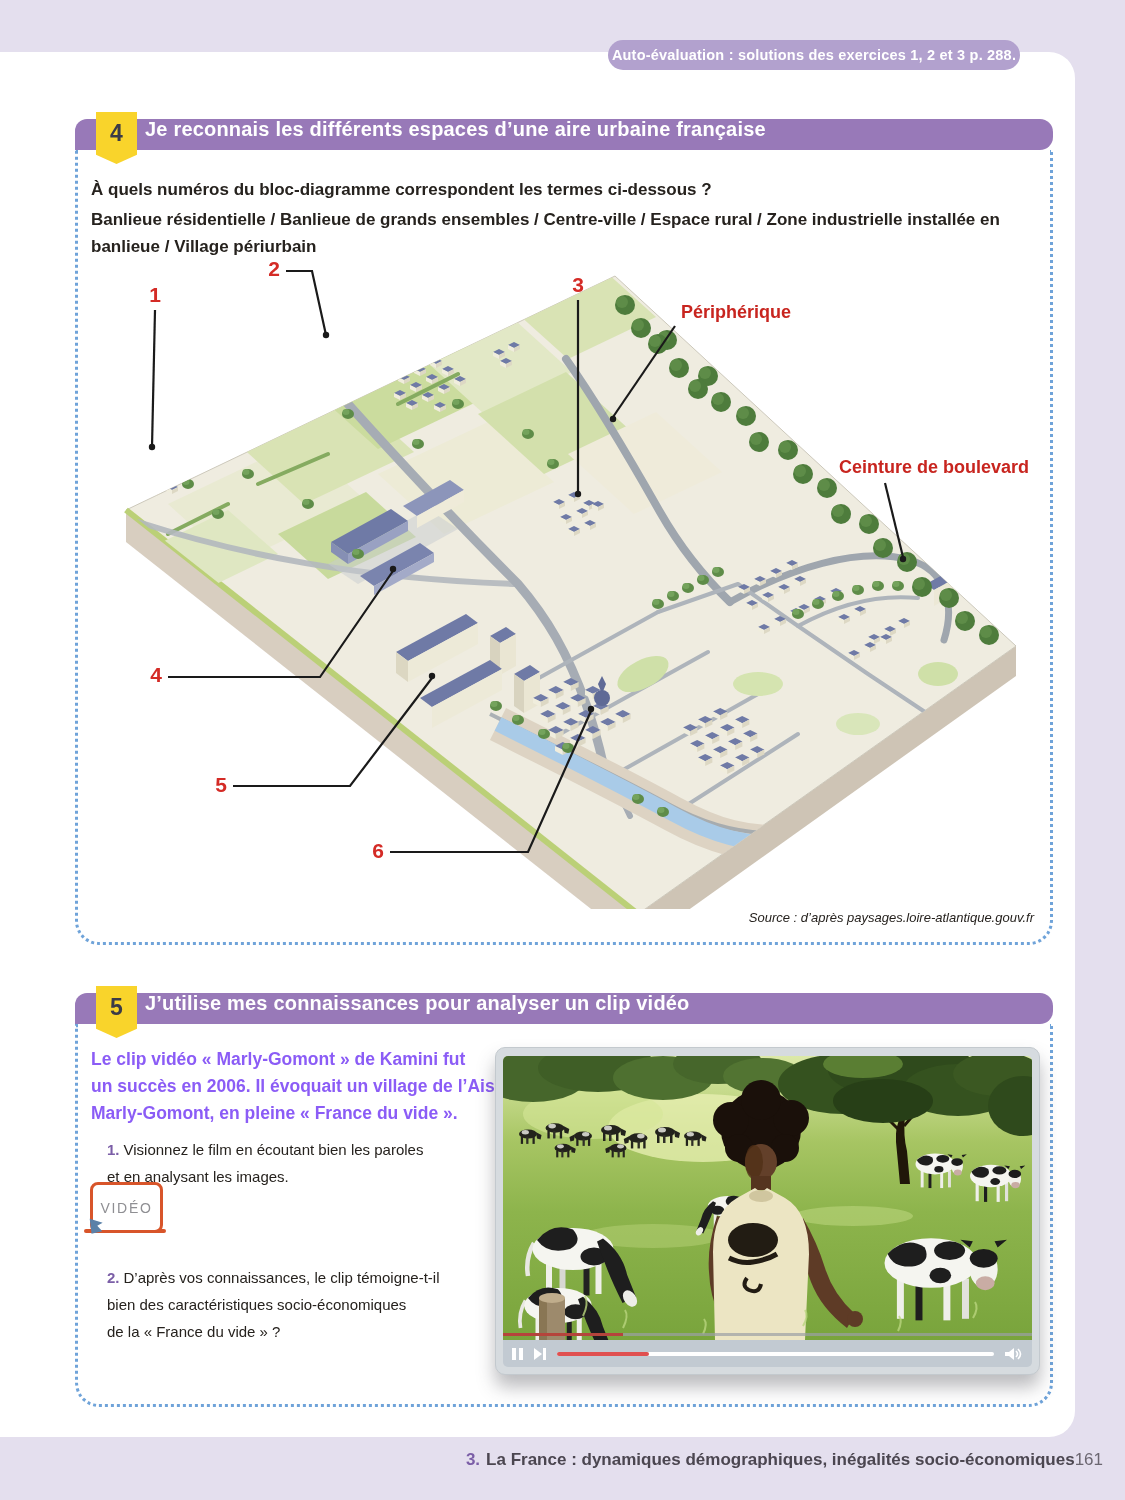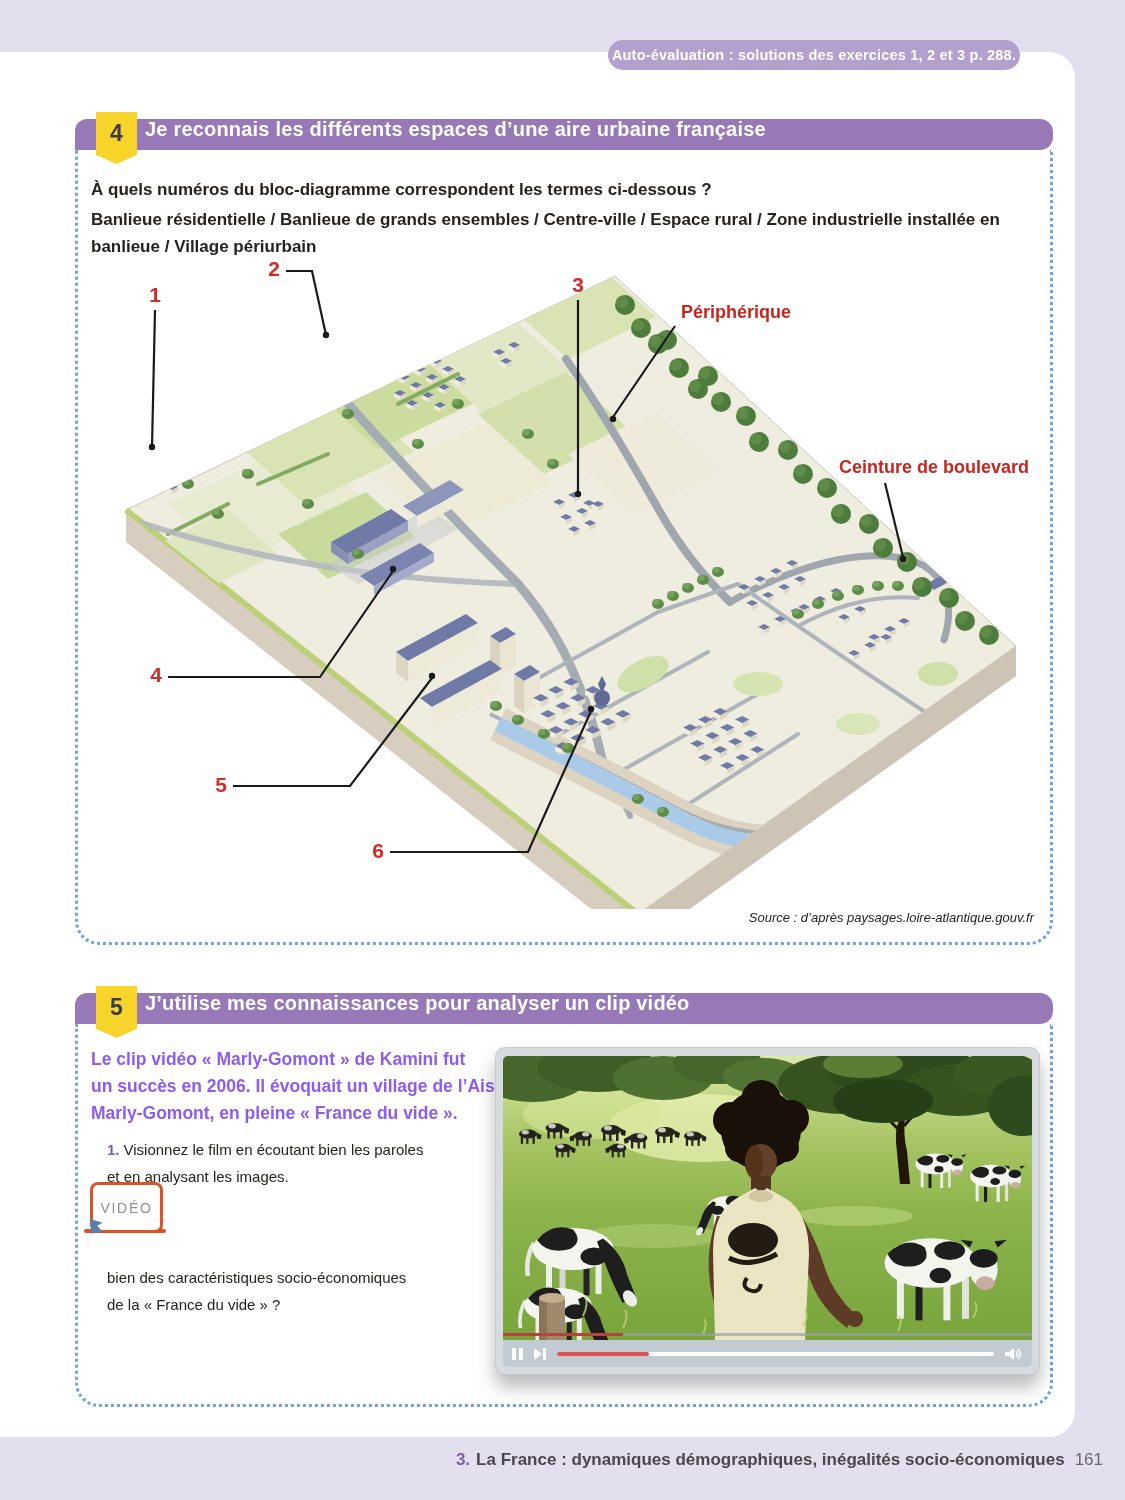--- a/index.html
+++ b/index.html
@@ -34,21 +34,21 @@
   .player{position:absolute;left:417px;top:23px;width:543px;height:326px;background:#D6DBDF;border:1px solid #C3C9CE;
     border-radius:10px;box-shadow:0 12px 18px rgba(60,60,70,.35);}
   .screen{position:absolute;left:7px;top:8px;width:529px;height:284px;border-radius:5px 5px 0 0;overflow:hidden;}
   .controls{position:absolute;left:7px;top:292px;width:529px;height:27px;background:#C2CAD2;border-radius:0 0 5px 5px;
     display:flex;align-items:center;gap:6px;padding:0 8px;box-sizing:border-box;}
   .track{flex:1;height:4px;background:#fff;border-radius:2px;position:relative;margin:0 4px;}
   .track .fill{position:absolute;left:0;top:0;height:4px;width:21%;background:#E05050;border-radius:2px;}
   .footer{position:absolute;left:0;top:1437px;width:1125px;height:63px;background:#E4DFEE;}
   .footer-text{position:absolute;right:22px;top:13px;font-size:17px;font-weight:bold;color:#4B4650;}
   .footer-text .chnum{color:#7B5EA7;margin-right:6px;}
-  .footer-text .pgnum{font-weight:normal;color:#6B6670;margin-left:10px;}
+  .footer-text .pgnum{font-weight:normal;color:#6B6670;}
   svg text.num{fill:#D42B26;font-family:"Liberation Sans",sans-serif;font-size:21px;font-weight:bold;}
   svg text.ann{fill:#C8251F;font-family:"Liberation Sans",sans-serif;font-size:18px;font-weight:bold;}
   .leader{stroke:#1A1A1A;stroke-width:2.2;fill:none;}
 </style>
 </head>
 <body>
 
 <div class="page">
   <div class="panel"></div>
 
@@ -392,20 +392,21 @@
 
       <div class="video-link">
         <span>VIDÉO</span>
       </div>
       <div class="link-underline"></div>
       <svg class="cursor-ico" width="26" height="26">
         <path d="M3,24 L6,9 L17,17 L11,18 L14,25 Z" fill="#5B81A8" transform="rotate(-18 10 17)"></path>
       </svg>
 
       <div class="q-item q2">
+        <div><span class="qnum">2.</span><span>D’après vos connaissances, le clip témoigne-t-il</span></div>
         <div>bien des caractéristiques socio-économiques</div>
         <div>de la « France du vide » ?</div>
       </div>
 
       <div class="player">
         <div class="screen">
           <svg width="529" height="284" viewBox="0 0 529 284">
             <defs>
               <linearGradient id="grass" x1="0" y1="0" x2="0" y2="1">
                 <stop offset="0" stop-color="#DCE9A8"></stop>

